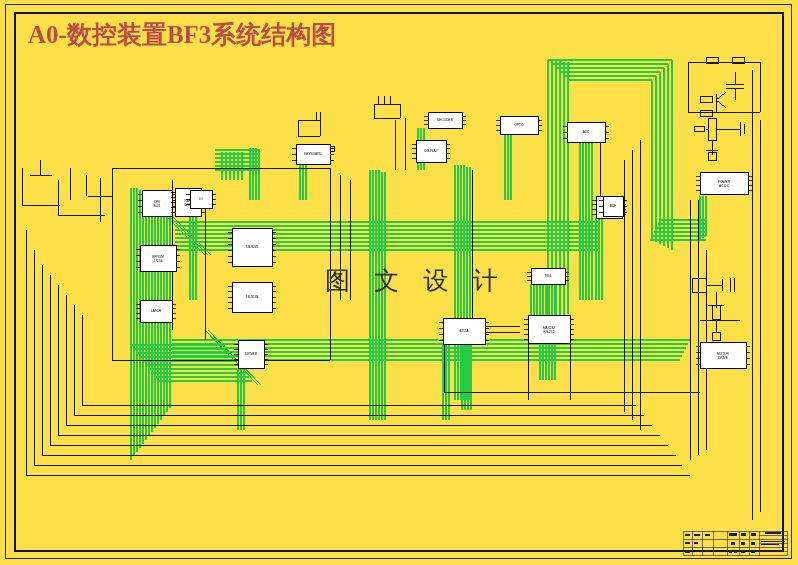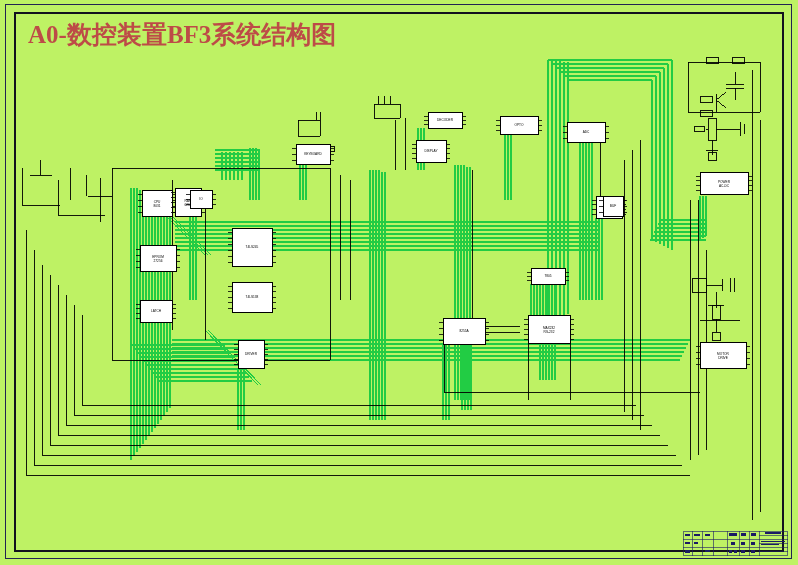--- a/index.html
+++ b/index.html
@@ -1,17 +1,17 @@
 <!DOCTYPE html>
 <html><head>
 <meta charset="utf-8">
 <style>
   html,body{margin:0;padding:0;background:#ffffff;}
   body{width:798px;height:565px;overflow:hidden;font-family:"Liberation Sans",sans-serif;}
-  #sheet{position:relative;width:798px;height:565px;background:#bef264;}
+  #sheet{position:relative;width:798px;height:565px;background:#fde047;}
 
   
   .frame-outer{position:absolute;left:5px;top:4px;width:787px;height:555px;border:1px solid #232352;box-sizing:border-box;}
   .frame-inner{position:absolute;left:14px;top:12px;width:770px;height:540px;border:2px solid #12121e;box-sizing:border-box;}
 
   
   .doc-title{position:absolute;left:28px;top:18px;font-family:"Liberation Serif",serif;
     font-size:25px;font-weight:700;color:#bd4b47;letter-spacing:0px;white-space:nowrap;}
 
   
@@ -382,20 +382,21 @@
           <line x1="623" y1="200" x2="627" y2="200" stroke="#000000" stroke-width="0.8"></line>
           <line x1="599" y1="206" x2="603" y2="206" stroke="#000000" stroke-width="0.8"></line>
           <line x1="623" y1="206" x2="627" y2="206" stroke="#000000" stroke-width="0.8"></line>
           <line x1="599" y1="212" x2="603" y2="212" stroke="#000000" stroke-width="0.8"></line>
           <line x1="623" y1="212" x2="627" y2="212" stroke="#000000" stroke-width="0.8"></line>
         </g>
       </g>
 
   </svg>
 
+  <div class="watermark">图 文 设 计</div>
 
   <div class="titleblock">
     <svg class="tb-grid" viewBox="0 0 105 25" xmlns="http://www.w3.org/2000/svg" shape-rendering="crispEdges">
       <g stroke="#1b1b64" fill="none" stroke-width="0.6">
         <rect x="0.3" y="0.3" width="104.4" height="24.4"></rect>
         <path d="M0 8.3 L105 8.3 M0 16.6 L105 16.6"></path>
         <path d="M9 0 L9 25 M19 0 L19 25 M30 0 L30 25 M44 0 L44 25 M56 0 L56 25 M66 0 L66 25 M76 0 L76 25"></path>
         <path d="M76 4 L105 4 M76 12 L105 12 M76 20 L105 20"></path>
       </g>
       <g fill="#1b1b64">

